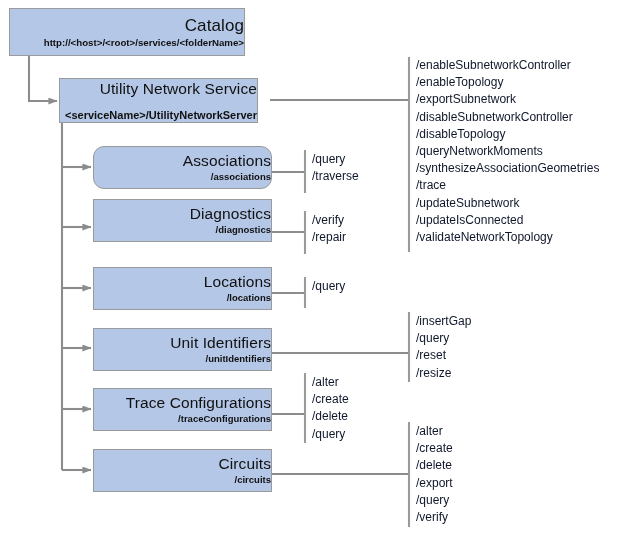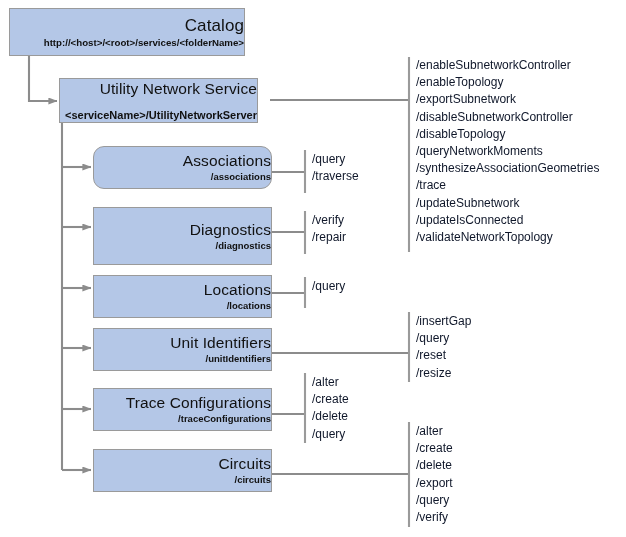--- a/index.html
+++ b/index.html
@@ -120,26 +120,26 @@
   <div class="node" id="node-uns" style="left:59px; top:78px; width:199px; height:45px;">
     <div class="ttl">Utility Network Service</div>
     <div class="sub">&lt;serviceName&gt;/UtilityNetworkServer</div>
   </div>
 
   <div class="node" style="left:93px; top:146px; width:179px; height:43px;border-radius:11px;">
     <div class="ttl">Associations</div>
     <div class="sub">/associations</div>
   </div>
 
-  <div class="node" style="left:93px; top:207px; width:179px; height:58px;">
+  <div class="node" style="left:93px; top:199px; width:179px; height:43px;">
     <div class="ttl">Diagnostics</div>
     <div class="sub">/diagnostics</div>
   </div>
 
-  <div class="node" style="left:93px; top:267px; width:179px; height:43px;margin-top:8px;">
+  <div class="node" style="left:93px; top:267px; width:179px; height:43px;">
     <div class="ttl">Locations</div>
     <div class="sub">/locations</div>
   </div>
 
   <div class="node" style="left:93px; top:328px; width:179px; height:43px;">
     <div class="ttl">Unit Identifiers</div>
     <div class="sub">/unitIdentifiers</div>
   </div>
 
   <div class="node" style="left:93px; top:388px; width:179px; height:43px;">

